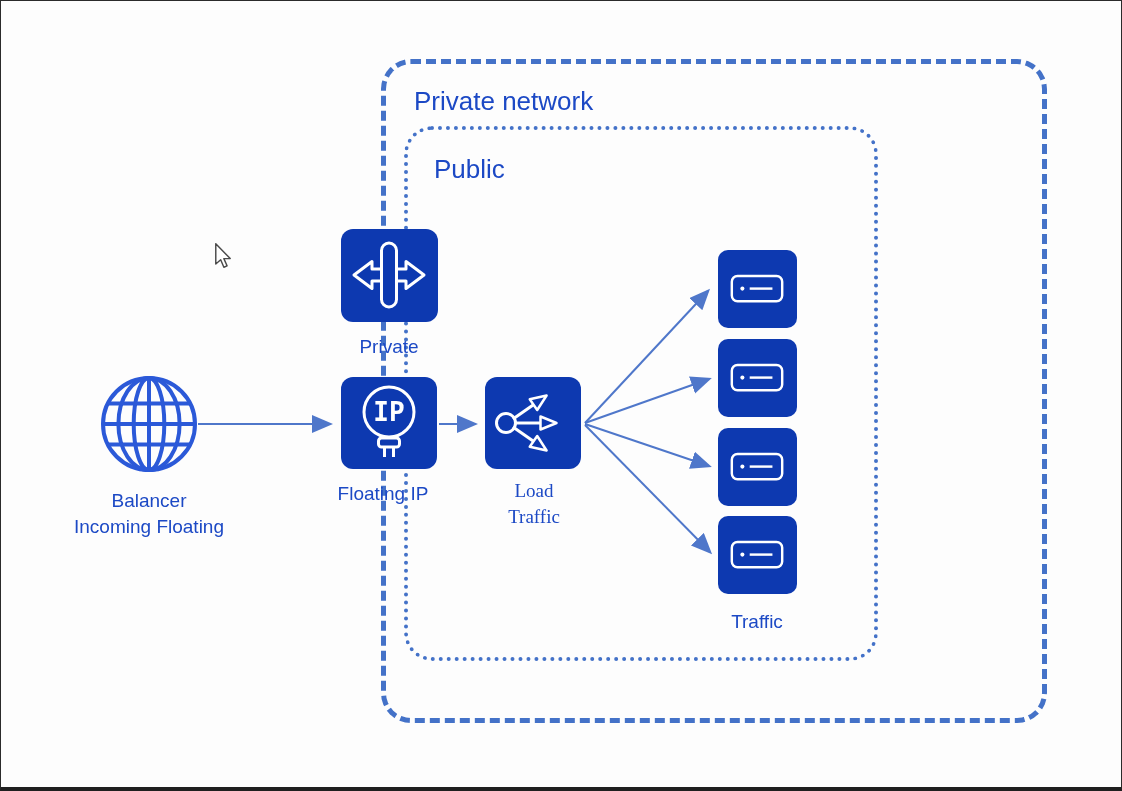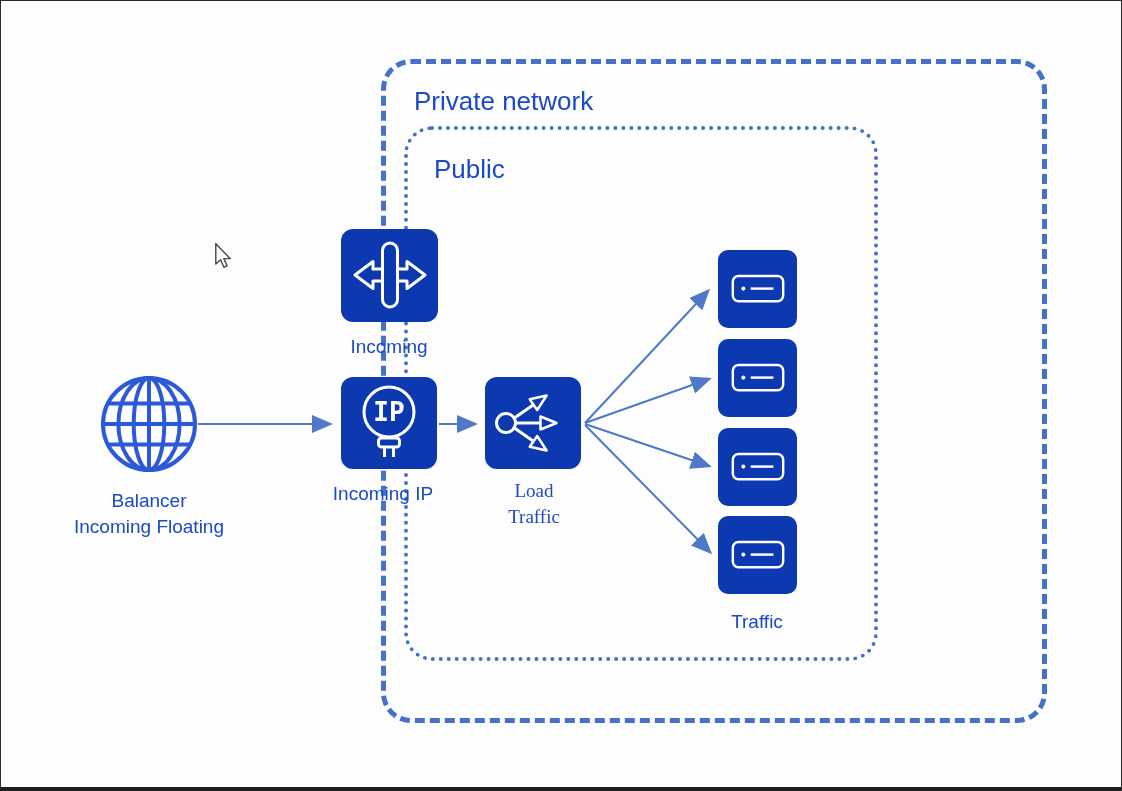--- a/index.html
+++ b/index.html
@@ -28,21 +28,21 @@
   }
   .container-title{
     position:absolute;
     color:#1c49c5;font-size:26px;font-weight:500;
     white-space:nowrap;
   }
   .private-net .container-title{left:28px;top:22px;}
   .subnet .container-title{left:26px;top:24px;}
   .node-box{
     position:absolute;background:#0d39b0;border-radius:12px;z-index:3;
-    display:flex;align-items:center;justify-content:flex-end;
+    display:flex;align-items:center;justify-content:flex-start;
   }
   .gateway-box{left:340px;top:228px;width:97px;height:93px;}
   .fip-box{left:340px;top:376px;width:96px;height:92px;}
   .lb-box{left:484px;top:376px;width:96px;height:92px;}
   .member-box{left:717px;width:79px;height:78px;border-radius:10px;}
   .member-1{top:249px;} .member-2{top:338px;} .member-3{top:427px;} .member-4{top:515px;}
   .node-label{
     position:absolute;z-index:3;
     color:#1c49c5;font-size:19px;line-height:26px;
     text-align:center;white-space:nowrap;
@@ -104,32 +104,32 @@
     <span>Incoming Floating</span>
   </div>
 
   <div class="node-box gateway-box">
     <svg width="96" height="96" viewBox="0 0 96 96">
       <rect x="40.5" y="15" width="15" height="64" rx="7.5" fill="none" stroke="#fff" stroke-width="3"></rect>
       <path d="M40.5,41 L31,41 L31,33.5 L13,47 L31,60.5 L31,53 L40.5,53 Z" fill="#0d39b0" stroke="#fff" stroke-width="3" stroke-linejoin="round"></path>
       <path d="M55.5,41 L65,41 L65,33.5 L83,47 L65,60.5 L65,53 L55.5,53 Z" fill="#0d39b0" stroke="#fff" stroke-width="3" stroke-linejoin="round"></path>
     </svg>
   </div>
-  <div class="node-label gateway-label">Incoming</div>
+  <div class="node-label gateway-label">Private</div>
 
   <div class="node-box fip-box">
     <svg width="96" height="96" viewBox="0 0 96 96">
       <circle cx="48" cy="37" r="25" fill="none" stroke="#fff" stroke-width="3"></circle>
       <rect x="37.5" y="63" width="21" height="9" rx="3" fill="none" stroke="#fff" stroke-width="3"></rect>
       <line x1="43.5" y1="72" x2="43.5" y2="82" stroke="#fff" stroke-width="3"></line>
       <line x1="52.5" y1="72" x2="52.5" y2="82" stroke="#fff" stroke-width="3"></line>
       <text x="48" y="46" text-anchor="middle" fill="#fff" font-family="DejaVu Sans Mono, monospace" font-size="26" font-weight="bold">IP</text>
     </svg>
   </div>
-  <div class="node-label fip-label">Incoming IP</div>
+  <div class="node-label fip-label">Floating IP</div>
 
   <div class="node-box lb-box">
     <svg width="96" height="96" viewBox="0 0 96 96">
       <circle cx="21" cy="48" r="9.5" fill="none" stroke="#fff" stroke-width="3"></circle>
       <g transform="translate(30.5,48)">
         <line x1="0" y1="0" x2="25" y2="0" stroke="#fff" stroke-width="3"></line>
         <polygon points="25,-6.5 41,0 25,6.5" fill="#0d39b0" stroke="#fff" stroke-width="2.5" stroke-linejoin="round"></polygon>
       </g>
       <g transform="translate(28,44) rotate(-35)">
         <line x1="0" y1="0" x2="25" y2="0" stroke="#fff" stroke-width="3"></line>

